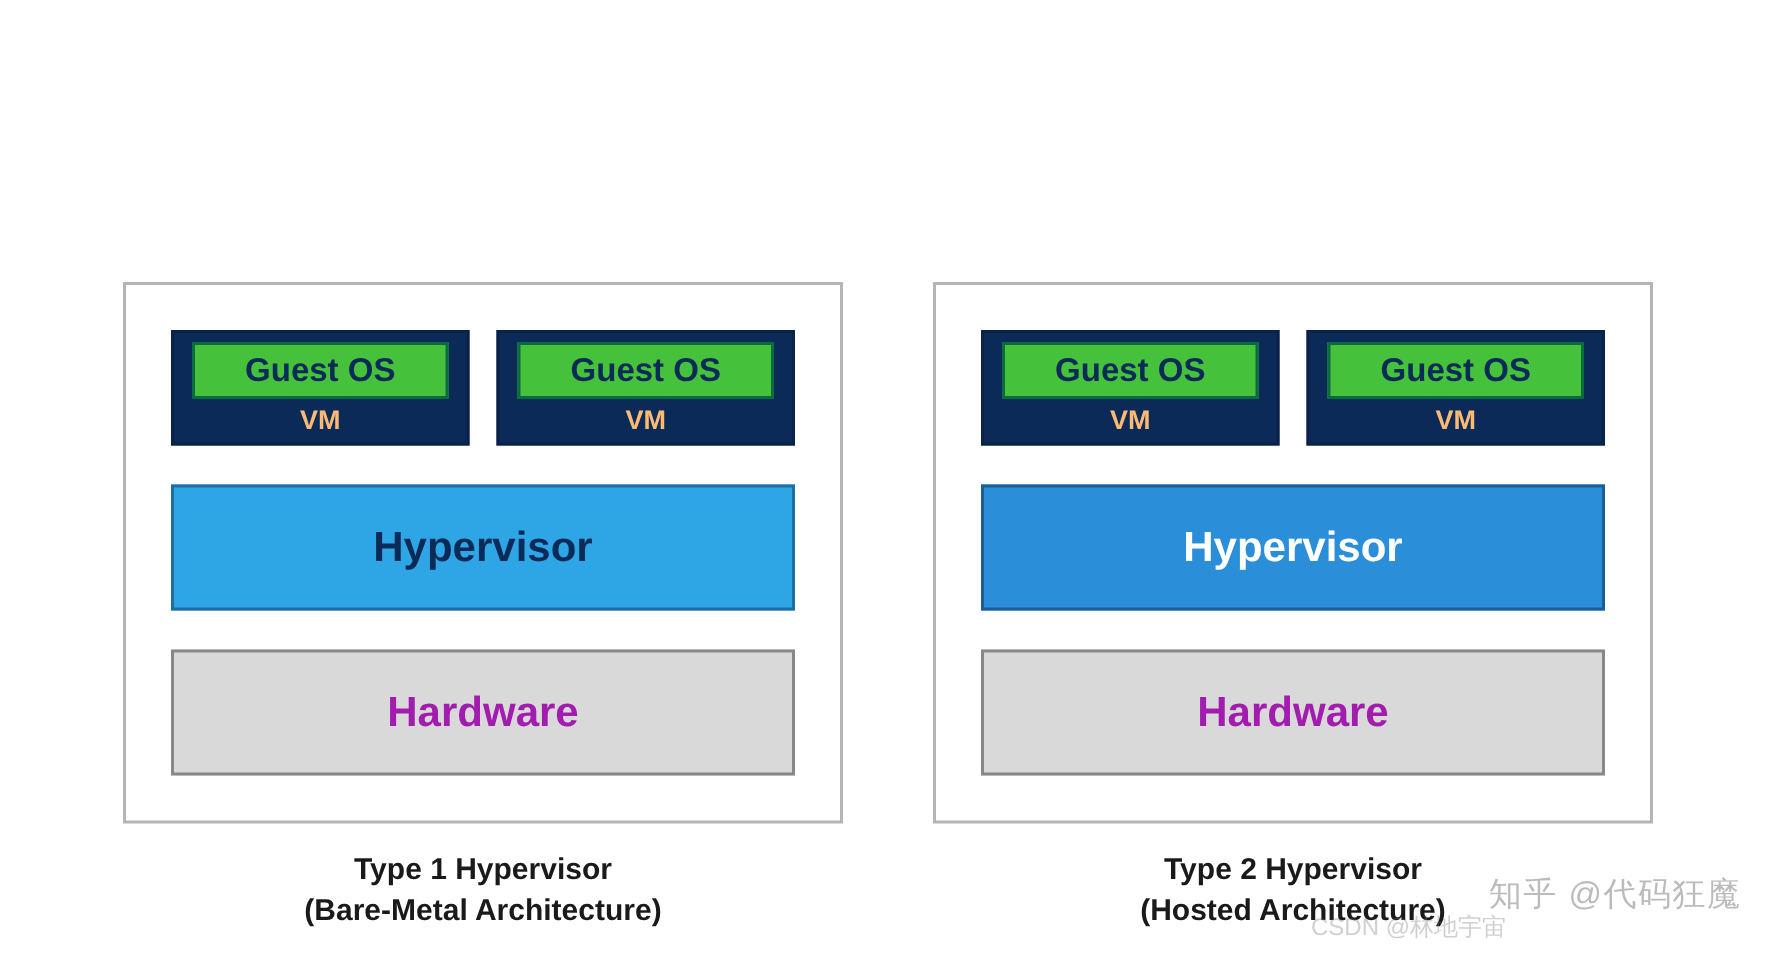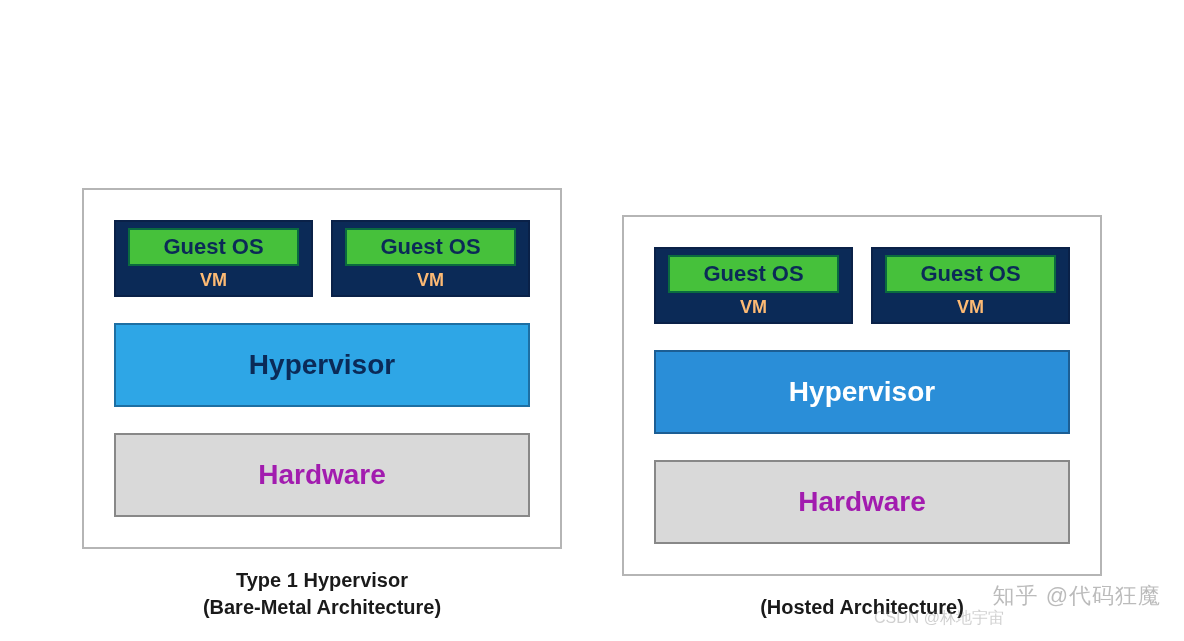--- a/index.html
+++ b/index.html
@@ -152,20 +152,21 @@
         </div>
         <div class="vm-block">
           <div class="guest-os">Guest OS</div>
           <div class="vm-label">VM</div>
         </div>
       </div>
       <div class="layer hypervisor-2">Hypervisor</div>
       <div class="layer hardware">Hardware</div>
     </div>
     <div class="caption">
+      <div>Type 2 Hypervisor</div>
       <div>(Hosted Architecture)</div>
     </div>
   </div>
 
 </div>
 
 <div class="watermark-zh">知乎 @代码狂魔</div>
 <div class="watermark-csdn">CSDN @林地宇宙</div>
 
 </body></html>

